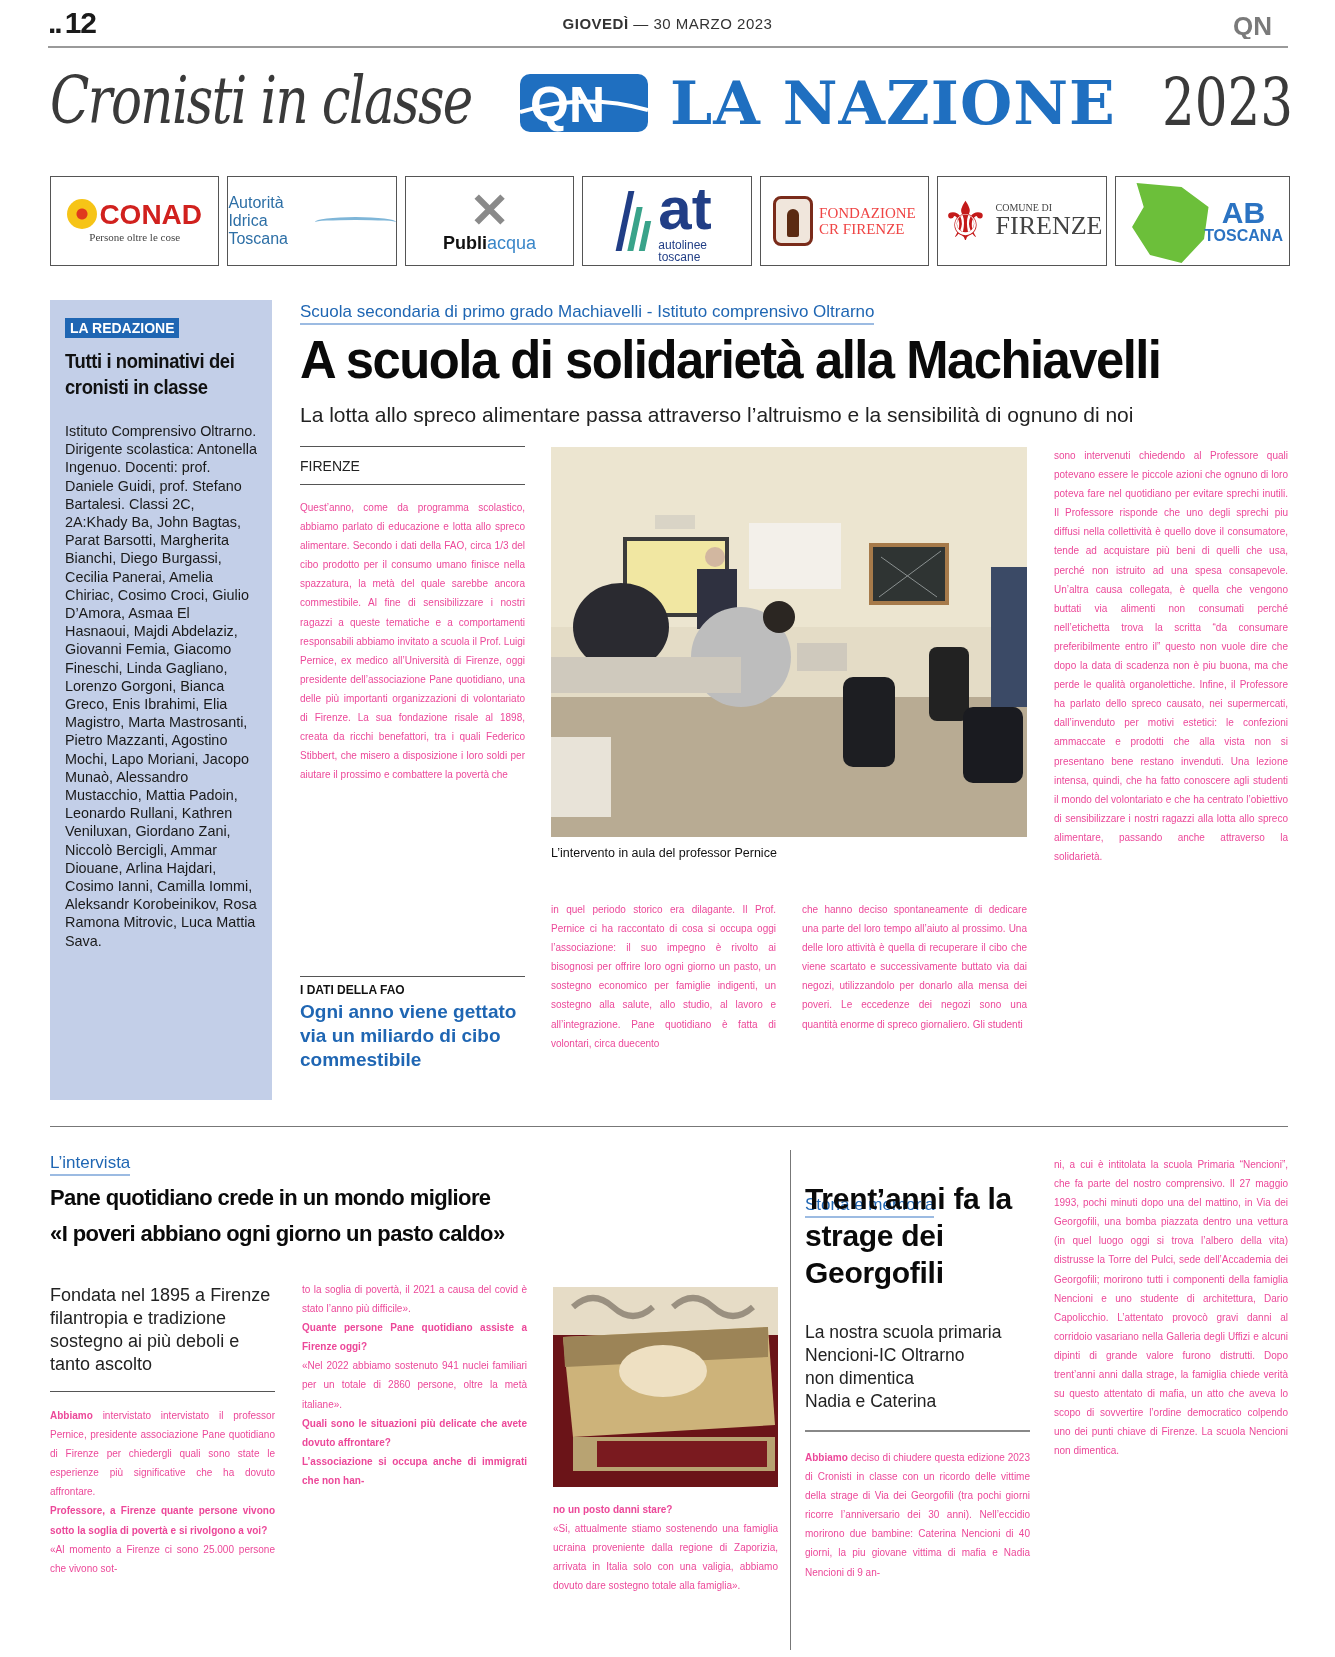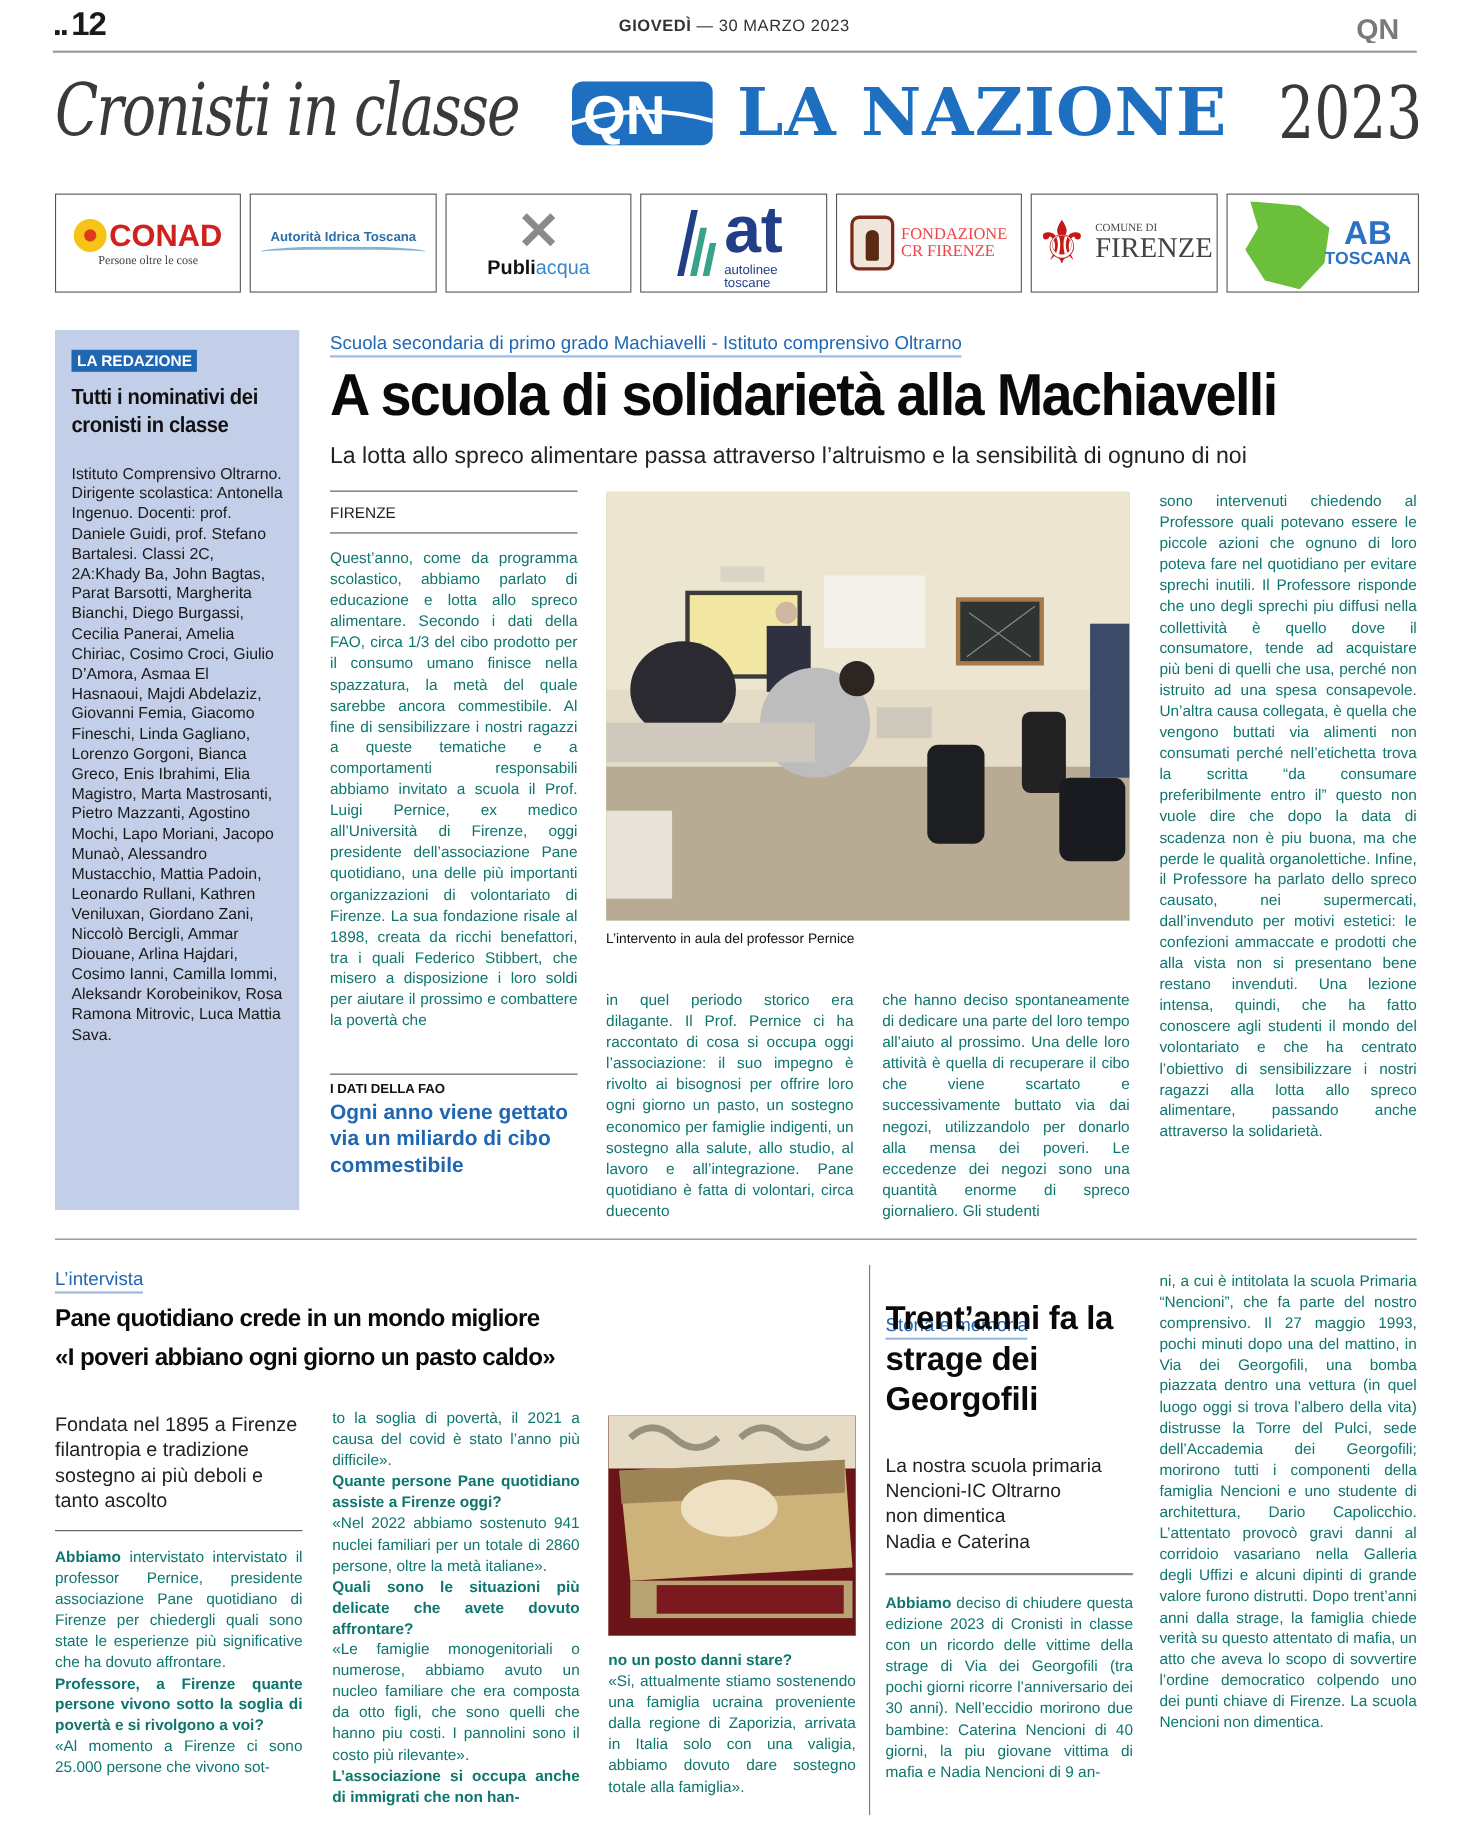--- a/index.html
+++ b/index.html
@@ -22,21 +22,21 @@
   .mast-nazione { left: 670px; top: 68px; font-family: "DejaVu Serif", serif; font-weight: 700; font-size: 60px; color: #1f6fc0; letter-spacing: 1px; white-space: nowrap; }
   .mast-year { left: 1162px; top: 64px; font-family: "DejaVu Serif", serif; font-size: 66px; color: #3a3a3a; transform: scaleX(0.78); transform-origin: left center; }
 
   
   .sponsors { left: 50px; top: 176px; width: 1240px; height: 90px; display: flex; gap: 8px; }
   .sponsor { flex: 1; border: 1px solid #555; height: 90px; display: flex; align-items: center; justify-content: center; position: relative; overflow: hidden; background: #fff; }
   .sp-conad { color: #d1211e; font-weight: 700; font-size: 28px; display: flex; flex-direction: column; align-items: center; }
   .sp-conad .row { display: flex; gap: 2px; }
   .sp-conad .flower { width: 30px; height: 30px; border-radius: 50%; background: radial-gradient(circle, #e03a1d 0 5px, #f6c417 6px 15px); }
   .sp-conad .tag { font-size: 11px; font-weight: 400; color: #444; font-family: "Liberation Serif", serif; }
-  .sp-ait { font-size: 12px; color: #2d6fa6; font-weight: 700; flex-direction: column; }
+  .sp-ait { font-size: 16px; color: #2d6fa6; font-weight: 400; flex-direction: row; }
   .sp-ait .wave { width: 150px; height: 10px; border-radius: 50%; border-top: 3px solid #7fb6d8; margin-top: 2px; }
   .sp-publi { flex-direction: column; }
   .sp-publi .x { font-size: 48px; color: #8a8a8a; font-weight: 700; line-height: 44px; }
   .sp-publi .name { font-size: 18px; font-weight: 700; color: #111; }
   .sp-publi .name span { color: #3a87c9; font-weight: 400; }
   .sp-at { gap: 10px; }
   .sp-at .bars { display: flex; gap: 4px; align-items: flex-end; }
   .sp-at .bars i { display: block; width: 6px; height: 60px; background: #213e86; transform: skewX(-12deg); }
   .sp-at .bars i:nth-child(2) { background: #39a38a; height: 44px; }
   .sp-at .bars i:nth-child(3) { background: #39a38a; height: 30px; }
@@ -61,21 +61,21 @@
   .sidebar { left: 50px; top: 300px; width: 222px; height: 800px; background: #c3cfe8; padding: 18px 15px; }
   .sidebar .kicker { display: inline-block; background: #1f66b3; color: #fff; font-weight: 700; font-size: 14px; padding: 2px 5px; }
   .sidebar h3 { font-size: 20px; font-weight: 700; line-height: 26px; margin-top: 10px; letter-spacing: -0.4px; color: #111; transform: scaleX(0.92); transform-origin: left; width: 110%; }
   .sidebar p { margin-top: 22px; font-size: 14.4px; line-height: 18.2px; color: #1a1a1a; font-weight: 500; }
 
   
   .kicker-blue { color: #1f66b3; font-size: 17px; border-bottom: 2px solid #9cbbe2; display: inline-block; padding-bottom: 1px; }
   .main-kicker { left: 300px; top: 302px; }
   .main-title { left: 300px; top: 328px; font-size: 54px; font-weight: 700; letter-spacing: -1.6px; color: #0a0a0a; white-space: nowrap; transform: scaleX(0.94); transform-origin: left; }
   .main-sub { left: 300px; top: 403px; font-size: 21px; color: #222; white-space: nowrap; }
-  .col { font-size: 14px; line-height: 19.1px; text-align: justify; hyphens: manual; color: #0f766e; }
+  .col { font-size: 10px; line-height: 19.1px; text-align: justify; hyphens: manual; color: #ec4899; }
   .rule { height: 1px; background: #555; }
   .dateline-top { left: 300px; top: 446px; width: 225px; }
   .dateline { left: 300px; top: 458px; font-size: 14px; color: #222; }
   .dateline-bot { left: 300px; top: 484px; width: 225px; }
   .col1 { left: 300px; top: 498px; width: 225px; }
   .fao-rule { left: 300px; top: 976px; width: 225px; height: 1px; background: #555; }
   .fao-kicker { left: 300px; top: 983px; font-size: 12px; font-weight: 700; color: #111; }
   .fao-title { left: 300px; top: 1000px; font-size: 19px; font-weight: 700; color: #1f66b3; line-height: 24px; width: 230px; }
   .photo1 { left: 551px; top: 447px; width: 476px; height: 390px; overflow: hidden; background: #d7cdb4; }
   .caption1 { left: 551px; top: 846px; font-size: 12.5px; font-weight: 500; color: #111; }
@@ -238,21 +238,20 @@
 <div class="abs col int-col1">
   <span><b class="lead">Abbiamo</b><span> intervistato intervistato il professor Pernice, presidente associazione Pane quotidiano di Firenze per chiedergli quali sono state le esperienze più significative che ha dovuto affrontare.</span></span>
   <span class="q">Professore, a Firenze quante persone vivono sotto la soglia di povertà e si rivolgono a voi?</span>
   <span>«Al momento a Firenze ci sono 25.000 persone che vivono sot-</span>
 </div>
 <div class="abs col int-col2">
   <span>to la soglia di povertà, il 2021 a causa del covid è stato l’anno più difficile».</span>
   <span class="q">Quante persone Pane quotidiano assiste a Firenze oggi?</span>
   <span>«Nel 2022 abbiamo sostenuto 941 nuclei familiari per un totale di 2860 persone, oltre la metà italiane».</span>
   <span class="q">Quali sono le situazioni più delicate che avete dovuto affrontare?</span>
-  <span>«Le famiglie monogenitoriali o numerose, abbiamo avuto un nucleo familiare che era composta da otto figli, che sono quelli che hanno piu costi. I pannolini sono il costo più rilevante».</span>
   <span class="q">L’associazione si occupa anche di immigrati che non han-</span>
 </div>
 <div class="abs photo2">
   <svg width="225" height="200" viewBox="0 0 225 200">
     <rect width="225" height="200" fill="#e6dcc6"></rect>
     <path d="M20 20 q20 -18 40 0 q20 18 40 0 M120 20 q20 -18 40 0 q20 18 40 0" stroke="#9a9080" stroke-width="6" fill="none"></path>
     <rect x="0" y="48" width="225" height="152" fill="#6b1418"></rect>
     <polygon points="10,50 215,40 222,138 20,150" fill="#cdb37a"></polygon>
     <polygon points="10,50 215,40 215,70 12,80" fill="#9c8457"></polygon>
     <ellipse cx="110" cy="84" rx="44" ry="26" fill="#eee0c2"></ellipse>

